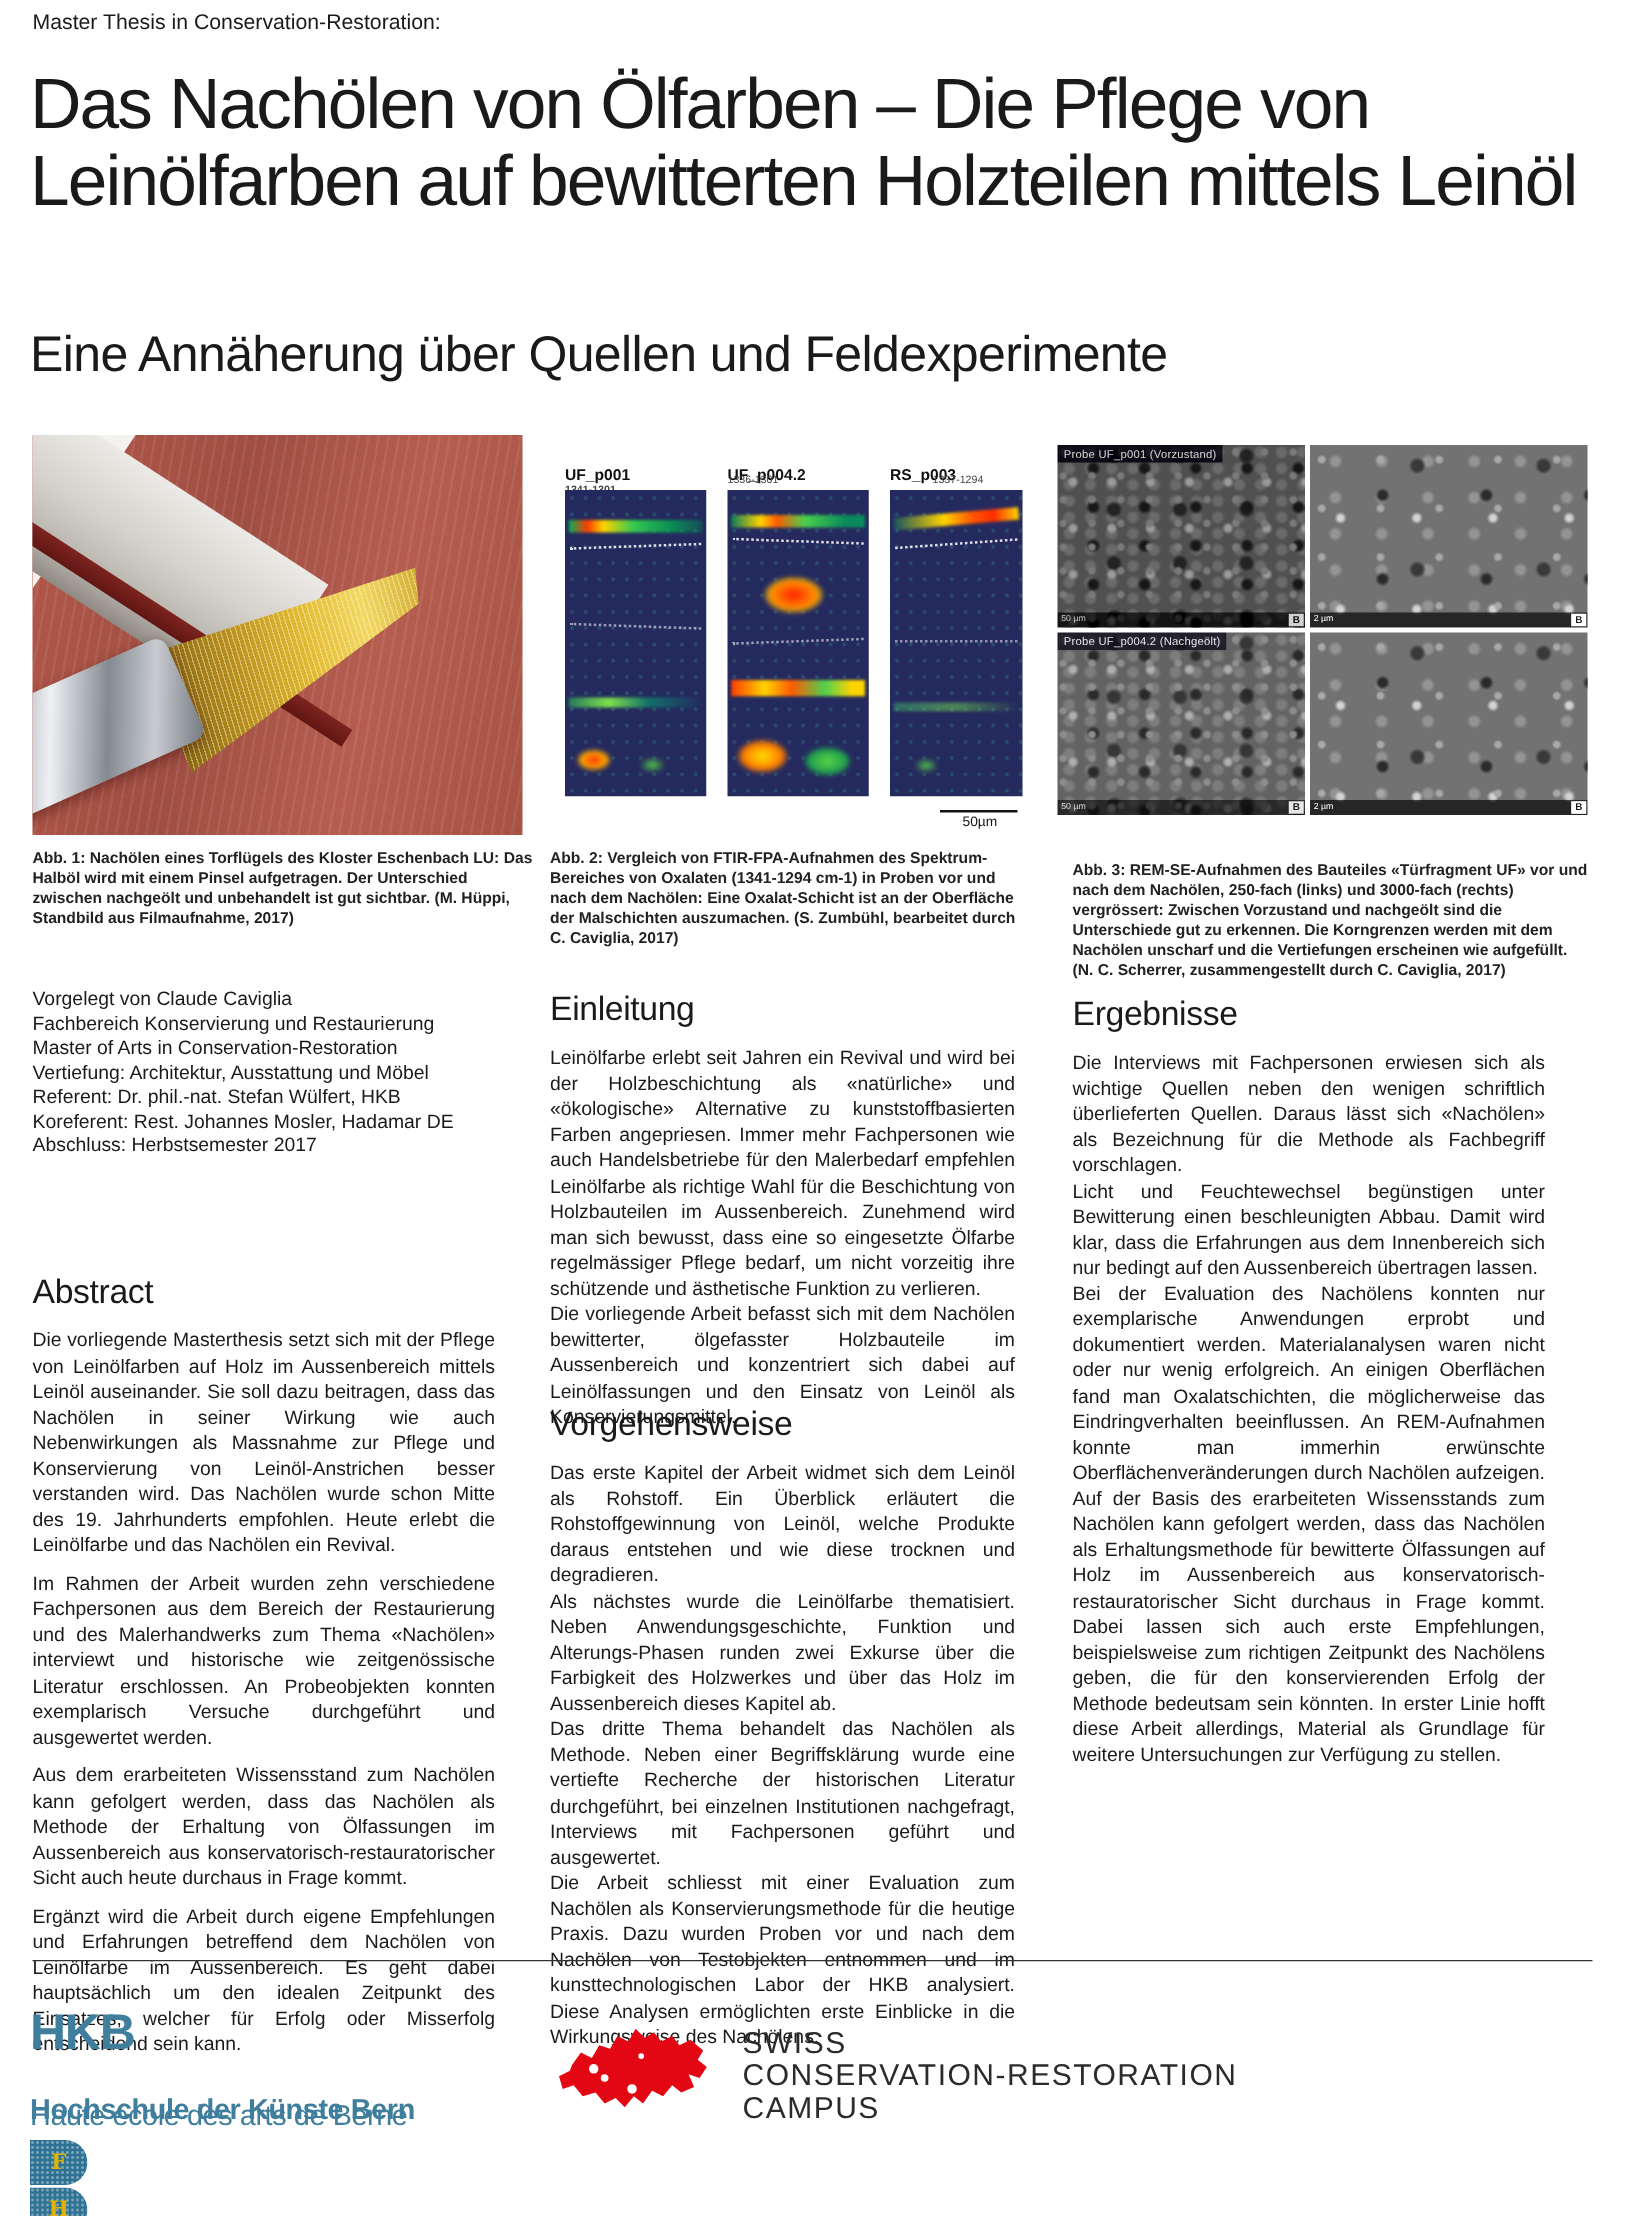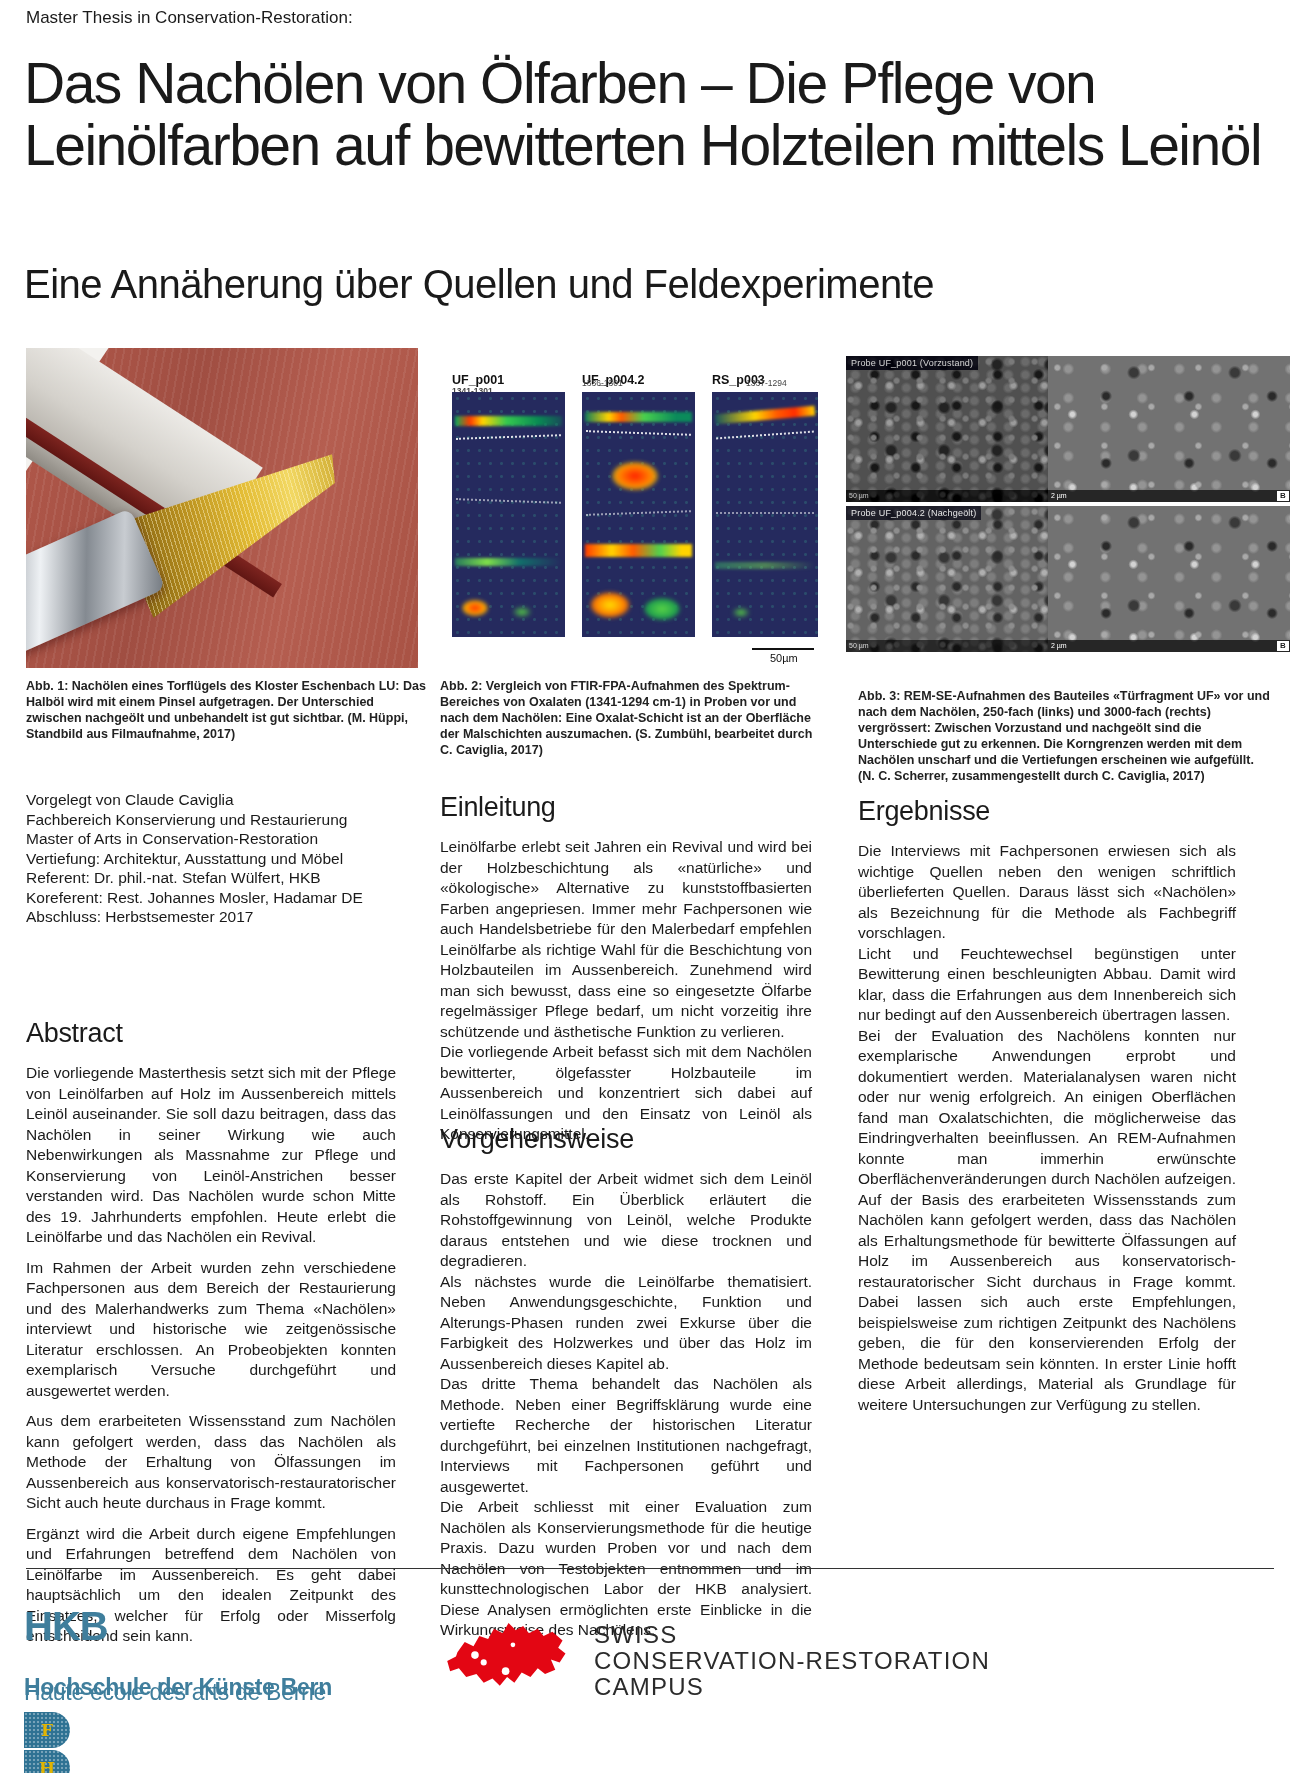--- a/index.html
+++ b/index.html
@@ -44,21 +44,21 @@
   .scaleline{background:#111;height:2px;}
   .scaletext{font-size:11px;color:#111;}
   
   .sem{overflow:hidden;background-color:#6e6e6e;
     background-image:
       radial-gradient(circle at 20% 30%,#9d9d9d 0 2px,transparent 4px),
       radial-gradient(circle at 70% 60%,#2f2f2f 0 3px,transparent 6px),
       radial-gradient(circle at 40% 80%,#c2c2c2 0 2px,transparent 5px),
       radial-gradient(circle at 85% 20%,#3c3c3c 0 4px,transparent 7px),
       radial-gradient(circle at 55% 45%,#8b8b8b 0 3px,transparent 6px);
-    background-size:23px 19px,41px 31px,31px 37px,53px 43px,17px 13px;padding-left:20px;}
+    background-size:23px 19px,41px 31px,31px 37px,53px 43px,17px 13px;}
   .sem.dark{filter:brightness(.78) contrast(1.15);}
   .sem.coarse{background-size:47px 39px,83px 67px,61px 73px,101px 83px,37px 29px;filter:brightness(1.05) contrast(1.1) blur(.4px);}
   .sem-label{position:absolute;left:0;top:0;background:rgba(10,10,25,.75);color:#fff;
     font-size:9px;padding:2px 5px;letter-spacing:.2px;}
   .sem-bar{position:absolute;left:0;right:0;bottom:0;height:12px;background:rgba(0,0,0,.6);
     color:#eee;font-size:7px;line-height:12px;padding:0 3px;display:flex;justify-content:space-between;}
   .sem-b{position:absolute;right:1px;bottom:1px;width:12px;height:10px;background:#fff;color:#222;
     font-size:8px;line-height:10px;text-align:center;font-weight:700;}
   
   .caption{font-size:12.5px;line-height:1.28;font-weight:700;color:#222;}

